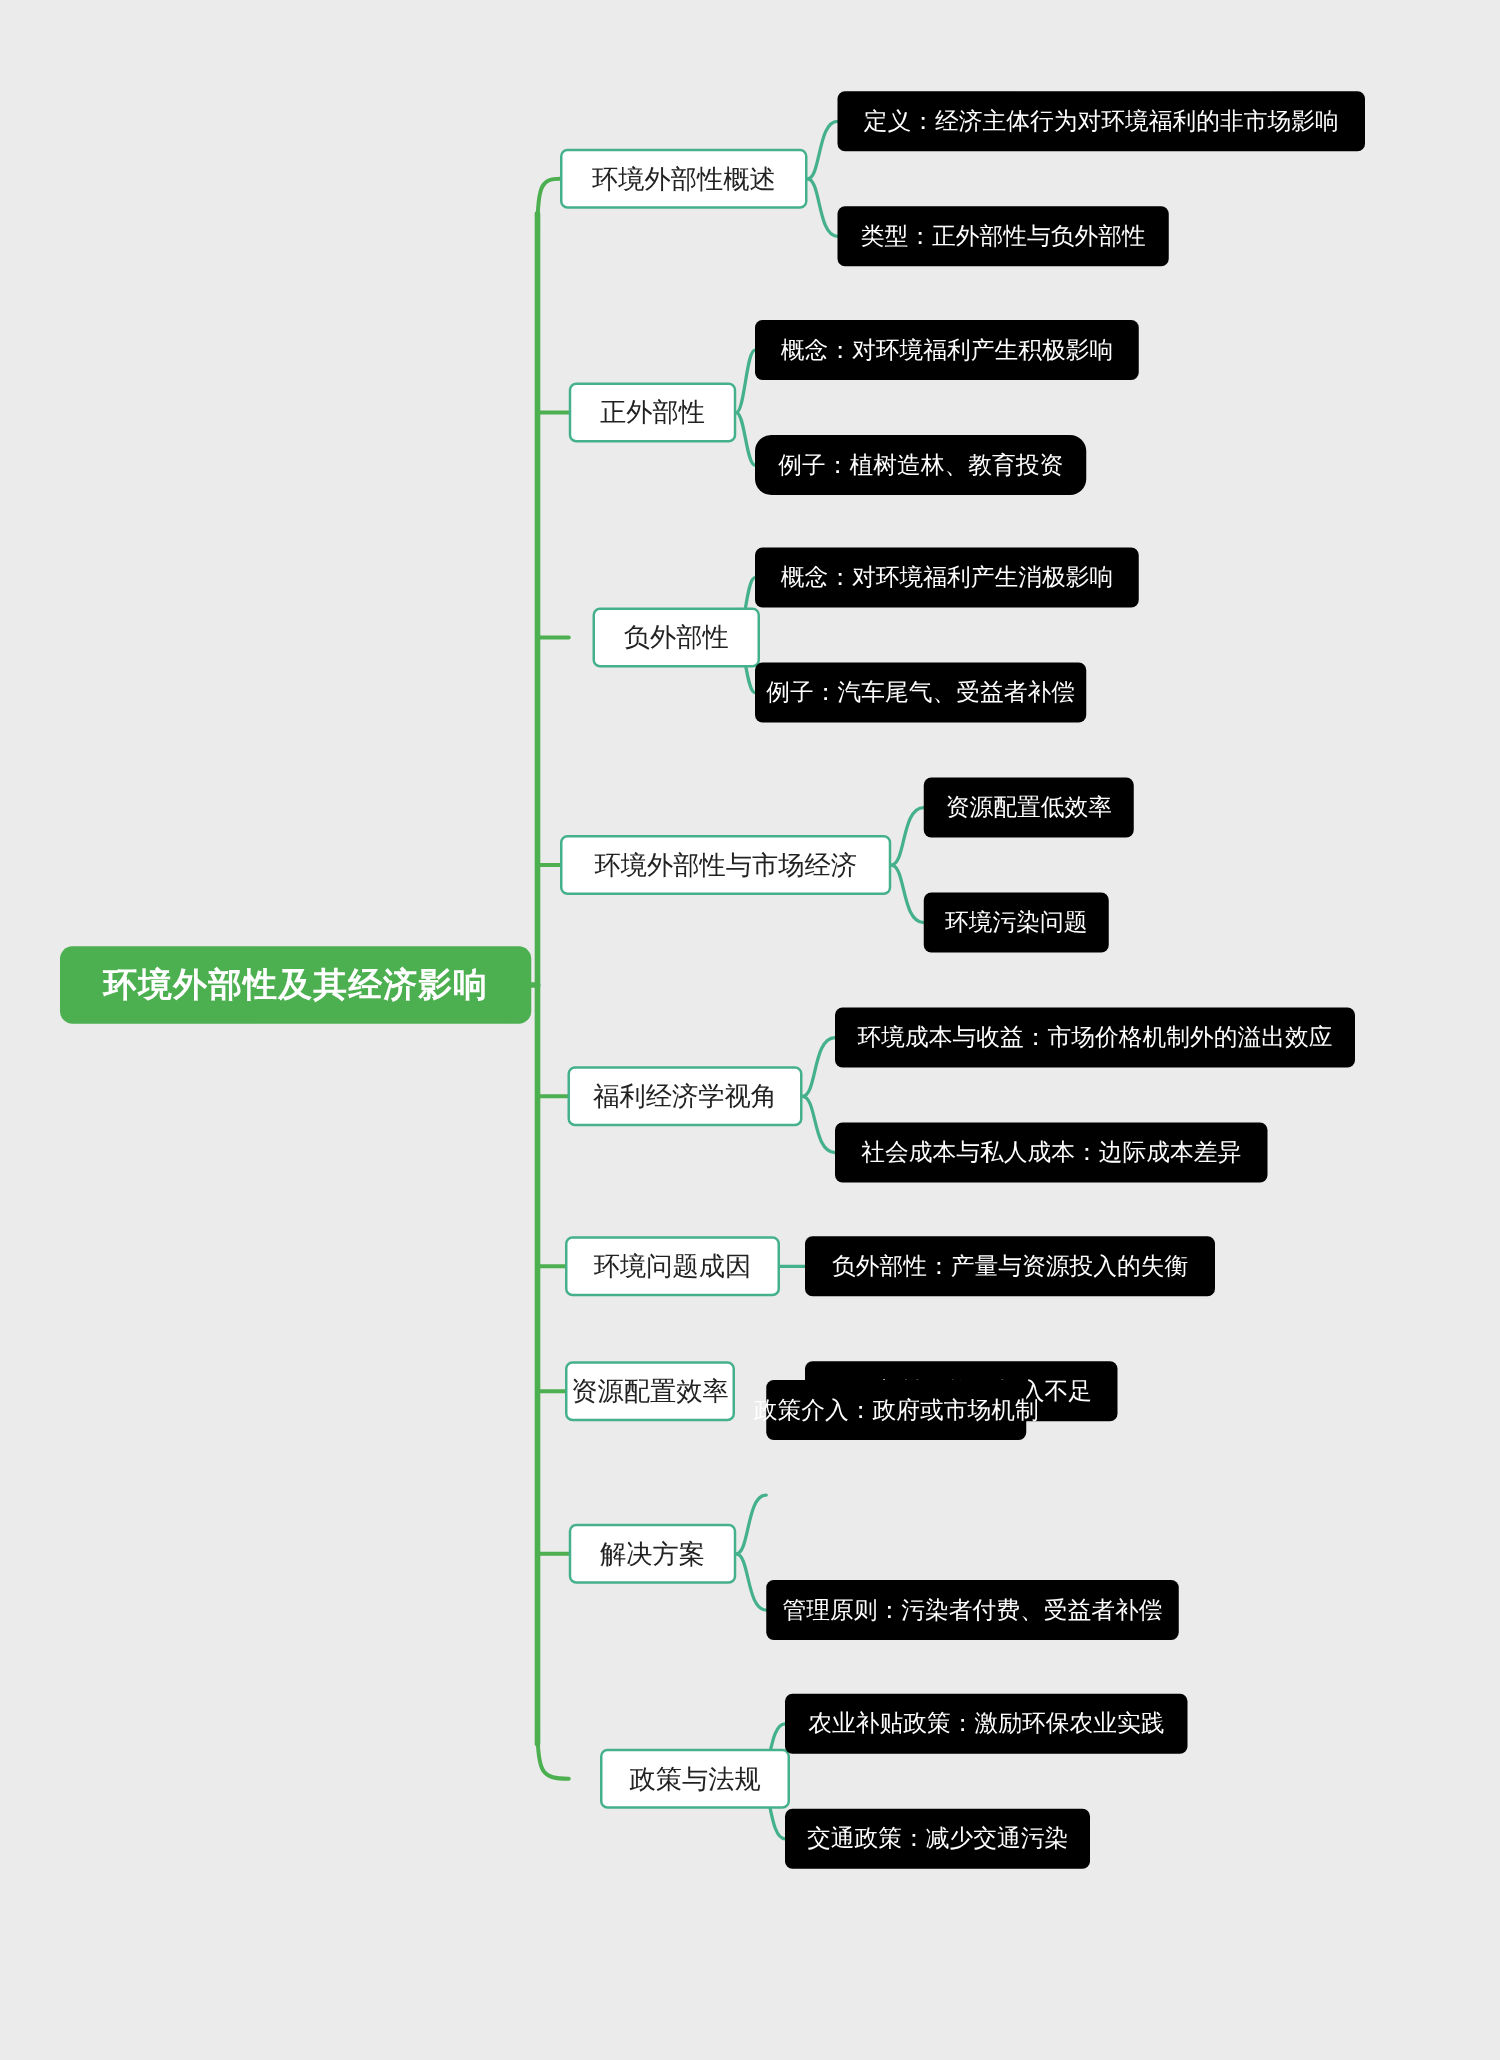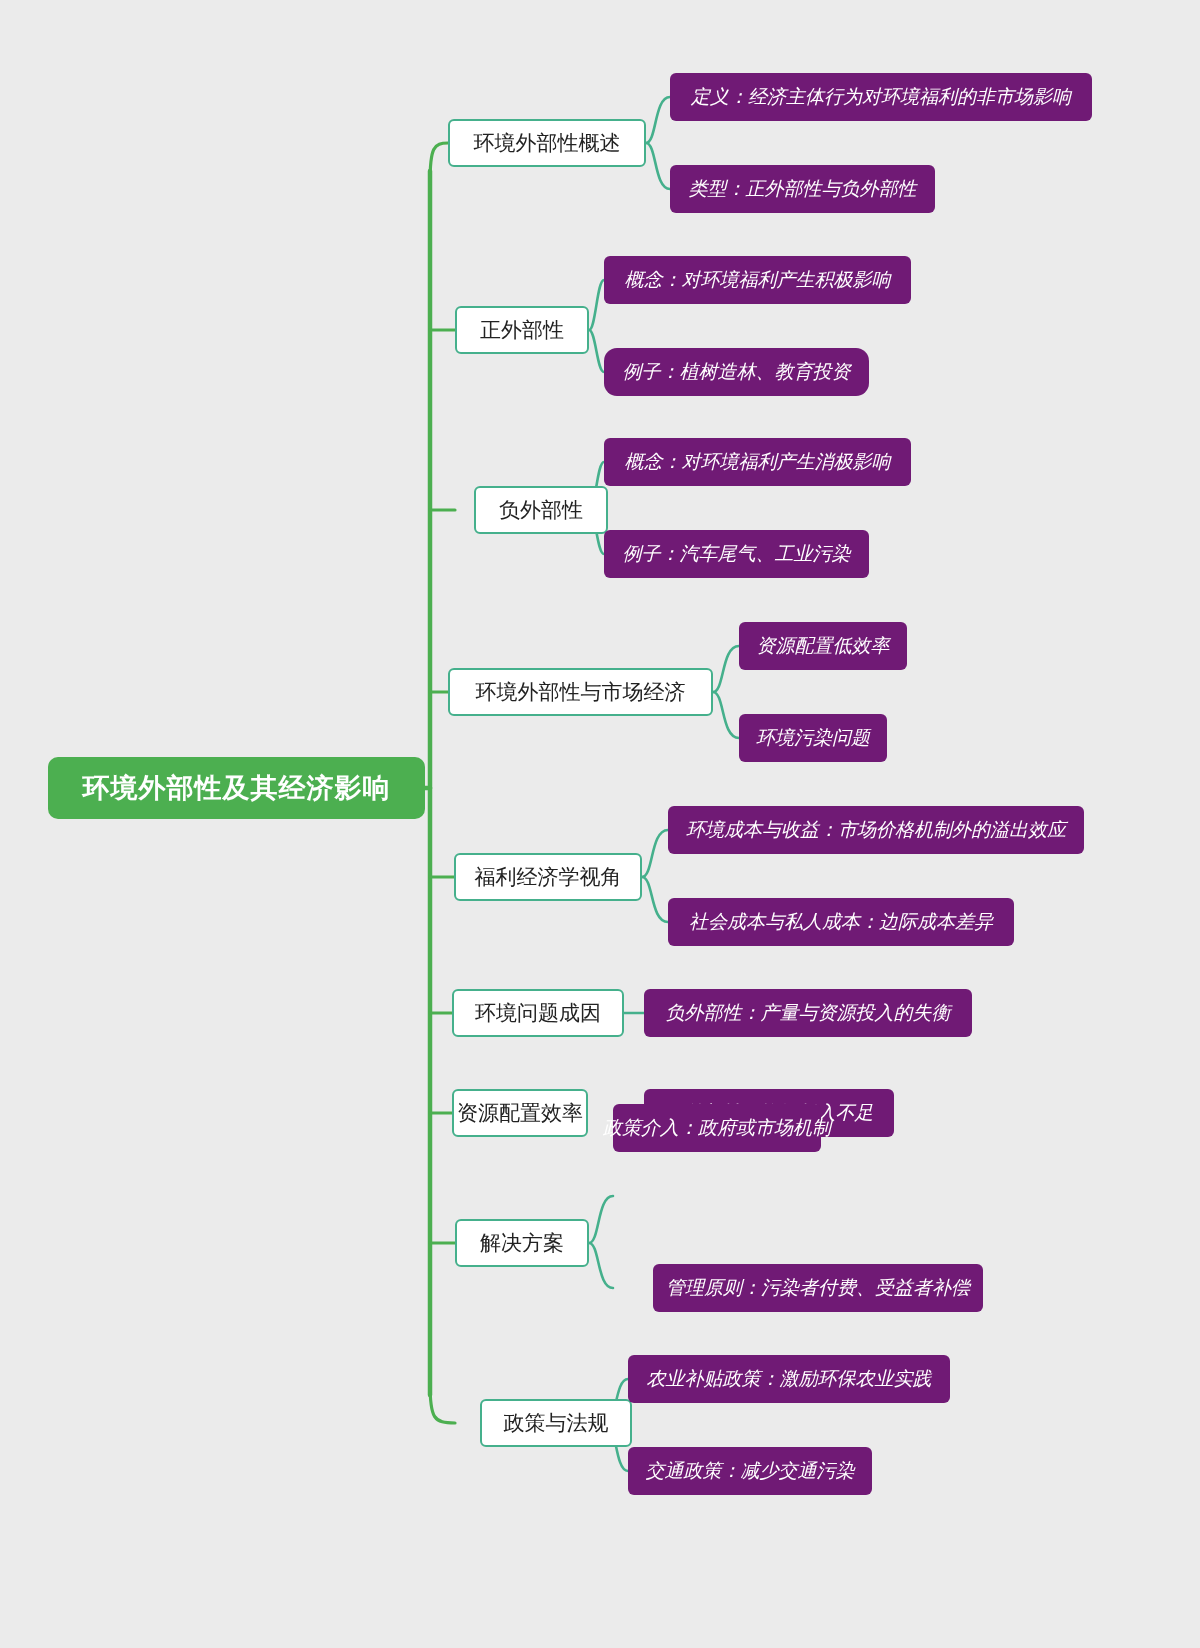--- a/index.html
+++ b/index.html
@@ -47,26 +47,25 @@
   }
   .branch-node {
     background: #ffffff;
     border: 2px solid #45b08c;
     border-radius: 6px;
     color: #222222;
     font-size: 21px;
     padding: 0 16px;
   }
   .leaf-node {
-    background: #701a75;
+    background: #000000;
     color: #ffffff;
     border-radius: 6px;
     font-size: 19px;
     padding: 0 16px;
-    font-style: italic;
   }
 </style>
 </head>
 <body>
 
 <div id="mindmap">
   <svg class="links" id="links-layer" viewBox="0 0 1200 1648">
       <path d="M 425 788 L 430 788" fill="none" stroke="#4caf50" stroke-width="4.5" stroke-linecap="round" stroke-linejoin="round"></path>
       <path d="M 430 788 L 430 171" fill="none" stroke="#4caf50" stroke-width="4.5" stroke-linecap="round" stroke-linejoin="round"></path>
       <path d="M 430 788 L 430 1395" fill="none" stroke="#4caf50" stroke-width="4.5" stroke-linecap="round" stroke-linejoin="round"></path>
@@ -99,31 +98,31 @@
   <div id="nodes-layer">
       <div class="node root-node" style="left: 48px; top: 757px; width: 377px; height: 62px;">环境外部性及其经济影响</div>
       <div class="node branch-node" style="left: 448px; top: 119px; width: 198px; height: 48px;">环境外部性概述</div>
       <div class="node leaf-node" style="left: 670px; top: 73px; width: 422px; height: 48px;">定义：经济主体行为对环境福利的非市场影响</div>
       <div class="node leaf-node" style="left: 670px; top: 165px; width: 265px; height: 48px;">类型：正外部性与负外部性</div>
       <div class="node branch-node" style="left: 455px; top: 306px; width: 134px; height: 48px;">正外部性</div>
       <div class="node leaf-node" style="left: 604px; top: 256px; width: 307px; height: 48px;">概念：对环境福利产生积极影响</div>
       <div class="node leaf-node" style="left: 604px; top: 348px; width: 265px; height: 48px; border-radius: 13px;">例子：植树造林、教育投资</div>
       <div class="node branch-node" style="left: 474px; top: 486px; width: 134px; height: 48px;">负外部性</div>
       <div class="node leaf-node" style="left: 604px; top: 438px; width: 307px; height: 48px;">概念：对环境福利产生消极影响</div>
-      <div class="node leaf-node" style="left: 604px; top: 530px; width: 265px; height: 48px;">例子：汽车尾气、工业污染</div>
+      <div class="node leaf-node" style="left: 604px; top: 530px; width: 265px; height: 48px;">例子：汽车尾气、受益者补偿</div>
       <div class="node branch-node" style="left: 448px; top: 668px; width: 265px; height: 48px;">环境外部性与市场经济</div>
       <div class="node leaf-node" style="left: 739px; top: 622px; width: 168px; height: 48px; text-align: center;">资源配置低效率</div>
       <div class="node leaf-node" style="left: 739px; top: 714px; width: 148px; height: 48px;">环境污染问题</div>
       <div class="node branch-node" style="left: 454px; top: 853px; width: 188px; height: 48px;">福利经济学视角</div>
       <div class="node leaf-node" style="left: 668px; top: 806px; width: 416px; height: 48px;">环境成本与收益：市场价格机制外的溢出效应</div>
       <div class="node leaf-node" style="left: 668px; top: 898px; width: 346px; height: 48px;">社会成本与私人成本：边际成本差异</div>
       <div class="node branch-node" style="left: 452px; top: 989px; width: 172px; height: 48px;">环境问题成因</div>
       <div class="node leaf-node" style="left: 644px; top: 989px; width: 328px; height: 48px;">负外部性：产量与资源投入的失衡</div>
       <div class="node branch-node" style="left: 452px; top: 1089px; width: 136px; height: 48px;">资源配置效率</div>
       <div class="node leaf-node" style="left: 644px; top: 1089px; width: 250px; height: 48px;">正外部性：资源投入不足</div>
       <div class="node branch-node" style="left: 455px; top: 1219px; width: 134px; height: 48px;">解决方案</div>
       <div class="node leaf-node" style="left: 613px; top: 1104px; width: 208px; height: 48px;">政策介入：政府或市场机制</div>
-      <div class="node leaf-node" style="left: 613px; top: 1264px; width: 330px; height: 48px; margin-left: 40px;">管理原则：污染者付费、受益者补偿</div>
+      <div class="node leaf-node" style="left: 613px; top: 1264px; width: 330px; height: 48px;">管理原则：污染者付费、受益者补偿</div>
       <div class="node branch-node" style="left: 455px; top: 1399px; width: 152px; height: 48px; margin-left: 25px;">政策与法规</div>
       <div class="node leaf-node" style="left: 628px; top: 1355px; width: 322px; height: 48px;">农业补贴政策：激励环保农业实践</div>
       <div class="node leaf-node" style="left: 628px; top: 1447px; width: 244px; height: 48px;">交通政策：减少交通污染</div>
     </div>
 </div>
 
 </body></html>

